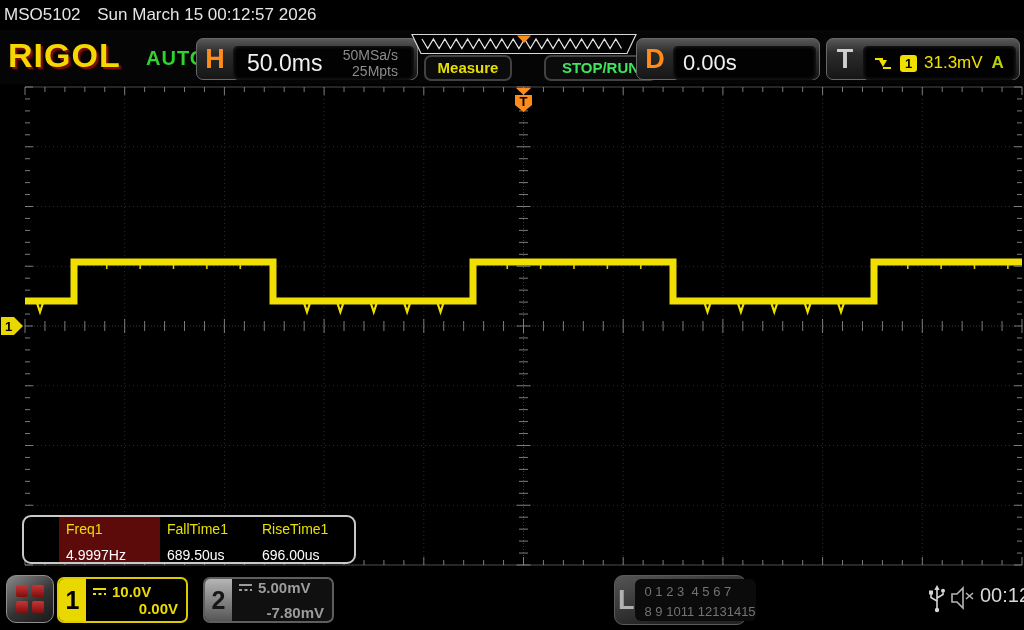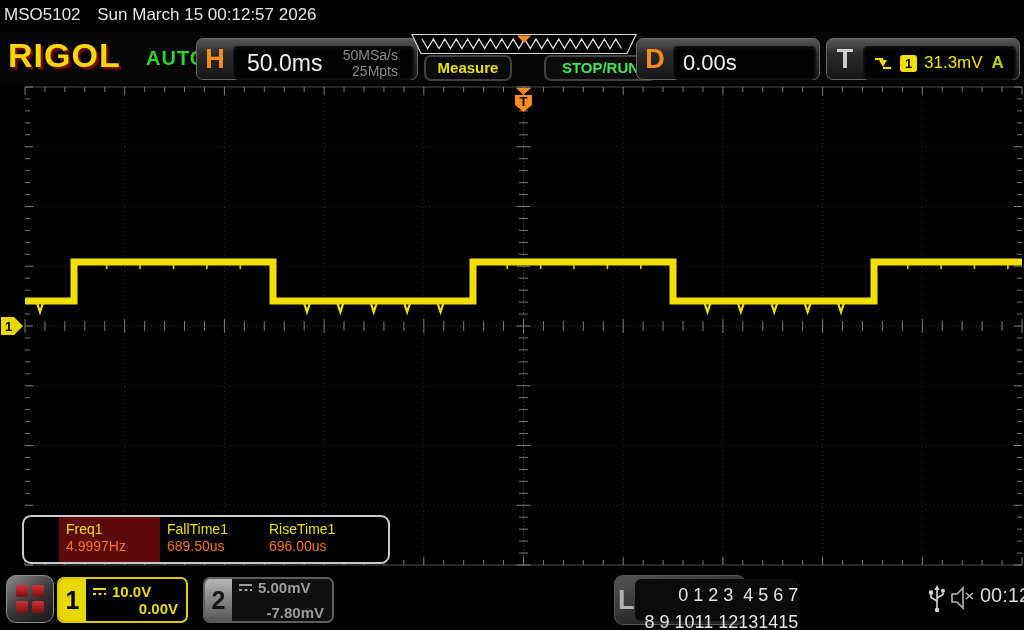--- a/index.html
+++ b/index.html
@@ -37,26 +37,26 @@
   .t-mode{color:#b8d200;font-size:17px;font-weight:bold;margin-left:2px;padding-right:6px;}
   #preview{position:absolute;left:410px;top:3px;}
   .btn{position:absolute;top:25px;height:26px;border:2px solid #424242;border-radius:7px;
        background:#0b0b0b;box-sizing:border-box;text-align:center;font-size:15px;font-weight:bold;
        line-height:22px;cursor:pointer;}
   .btn.measure{left:424px;width:88px;color:#e6e000;}
   .btn.run{left:529px;width:113px;color:#3fe65c;margin-left:15px;}
   
   .screen{position:absolute;left:0;top:84px;width:1024px;height:486px;background:#000;}
   #scope{position:absolute;left:0;top:0;}
-  .meas-panel{position:absolute;left:22px;top:431px;width:368px;height:49px;background:#000;
+  .meas-panel{position:absolute;left:22px;top:431px;width:334px;height:49px;background:#000;
               border:2px solid #c9c9c9;border-radius:9px;box-sizing:border-box;overflow:hidden;}
   .meas-cell{position:absolute;top:0;height:100%;padding:4px 0 0 7px;box-sizing:border-box;}
   .meas-cell.selected{background:#5d0a0a;}
   .meas-label{color:#e8e000;font-size:14px;}
-  .meas-value{color:#f97316;font-size:14px;margin-top:1px;}
+  .meas-value{color:#ffffff;font-size:14px;margin-top:10px;}
   
   .bottombar{position:absolute;left:0;top:570px;width:1024px;height:60px;background:#000;}
   .grid-icon{position:absolute;left:6px;top:5px;width:48px;height:48px;border-radius:10px;
              border:1px solid #8e8e8e;background:linear-gradient(145deg,#8a8a8a,#333 55%,#191919);
              box-sizing:border-box;cursor:pointer;}
   .grid-icon .dots{position:absolute;left:9px;top:9px;width:28px;height:28px;display:grid;
                    grid-template-columns:12px 12px;grid-template-rows:12px 12px;gap:4px;}
   .grid-icon .dot{background:linear-gradient(180deg,#cc3434,#7c0f0f);border-radius:2px;}
   .ch{position:absolute;top:7px;height:46px;border-radius:7px;display:flex;box-sizing:border-box;
       overflow:hidden;background:#000;cursor:pointer;}
@@ -69,22 +69,22 @@
   .ch1 .badge{background:#e8d800;color:#000;}
   .ch1 .vals{color:#ecdc00;}
   .ch2{left:203px;width:131px;border:2px solid #5e5e5e;background:#101010;}
   .ch2 .badge{background:linear-gradient(180deg,#b5b5b5,#565656);color:#161616;}
   .ch2 .vals{color:#9c9c9c;justify-content:space-between;}
   .lpanel{position:absolute;left:614px;top:5px;width:132px;height:50px;border-radius:9px;
           border:1px solid #5a5a5a;background:linear-gradient(165deg,#555,#232323 70%);
           display:flex;padding:3px;box-sizing:border-box;cursor:pointer;}
   .lpanel .llabel{width:26px;color:#b0b0b0;font-size:27px;font-weight:bold;display:flex;
                   align-items:center;justify-content:center;}
-  .lpanel .dnums{flex:1;background:#0b0b0b;border-radius:6px;color:#e5e5e5;font-size:18px;
-                 line-height:1.5;padding:3px 0 0 10px;white-space:pre;text-align:right;}
+  .lpanel .dnums{flex:1;background:#0b0b0b;border-radius:6px;color:#737373;font-size:13px;
+                 line-height:1.5;padding:3px 0 0 10px;white-space:pre;}
   .tray-usb{position:absolute;left:928px;top:15px;}
   .tray-spk{position:absolute;left:950px;top:16px;}
   .clock{position:absolute;left:980px;top:14px;color:#d8d8d8;font-size:20px;}
 </style>
 </head>
 <body>
 
 <div class="crt">
 
   <div class="statusbar">
@@ -175,21 +175,21 @@
 
     <div class="meas-panel">
       <div class="meas-cell selected" style="left:35px;width:101px;">
         <div class="meas-label">Freq1</div>
         <div class="meas-value">4.9997Hz</div>
       </div>
       <div class="meas-cell" style="left:136px;width:95px;">
         <div class="meas-label">FallTime1</div>
         <div class="meas-value">689.50us</div>
       </div>
-      <div class="meas-cell" style="left:238px;width:100px;">
+      <div class="meas-cell" style="left:231px;width:100px;">
         <div class="meas-label">RiseTime1</div>
         <div class="meas-value">696.00us</div>
       </div>
     </div>
   </div>
 
   <div class="bottombar">
     <div class="grid-icon">
       <div class="dots">
         <div class="dot"></div>

